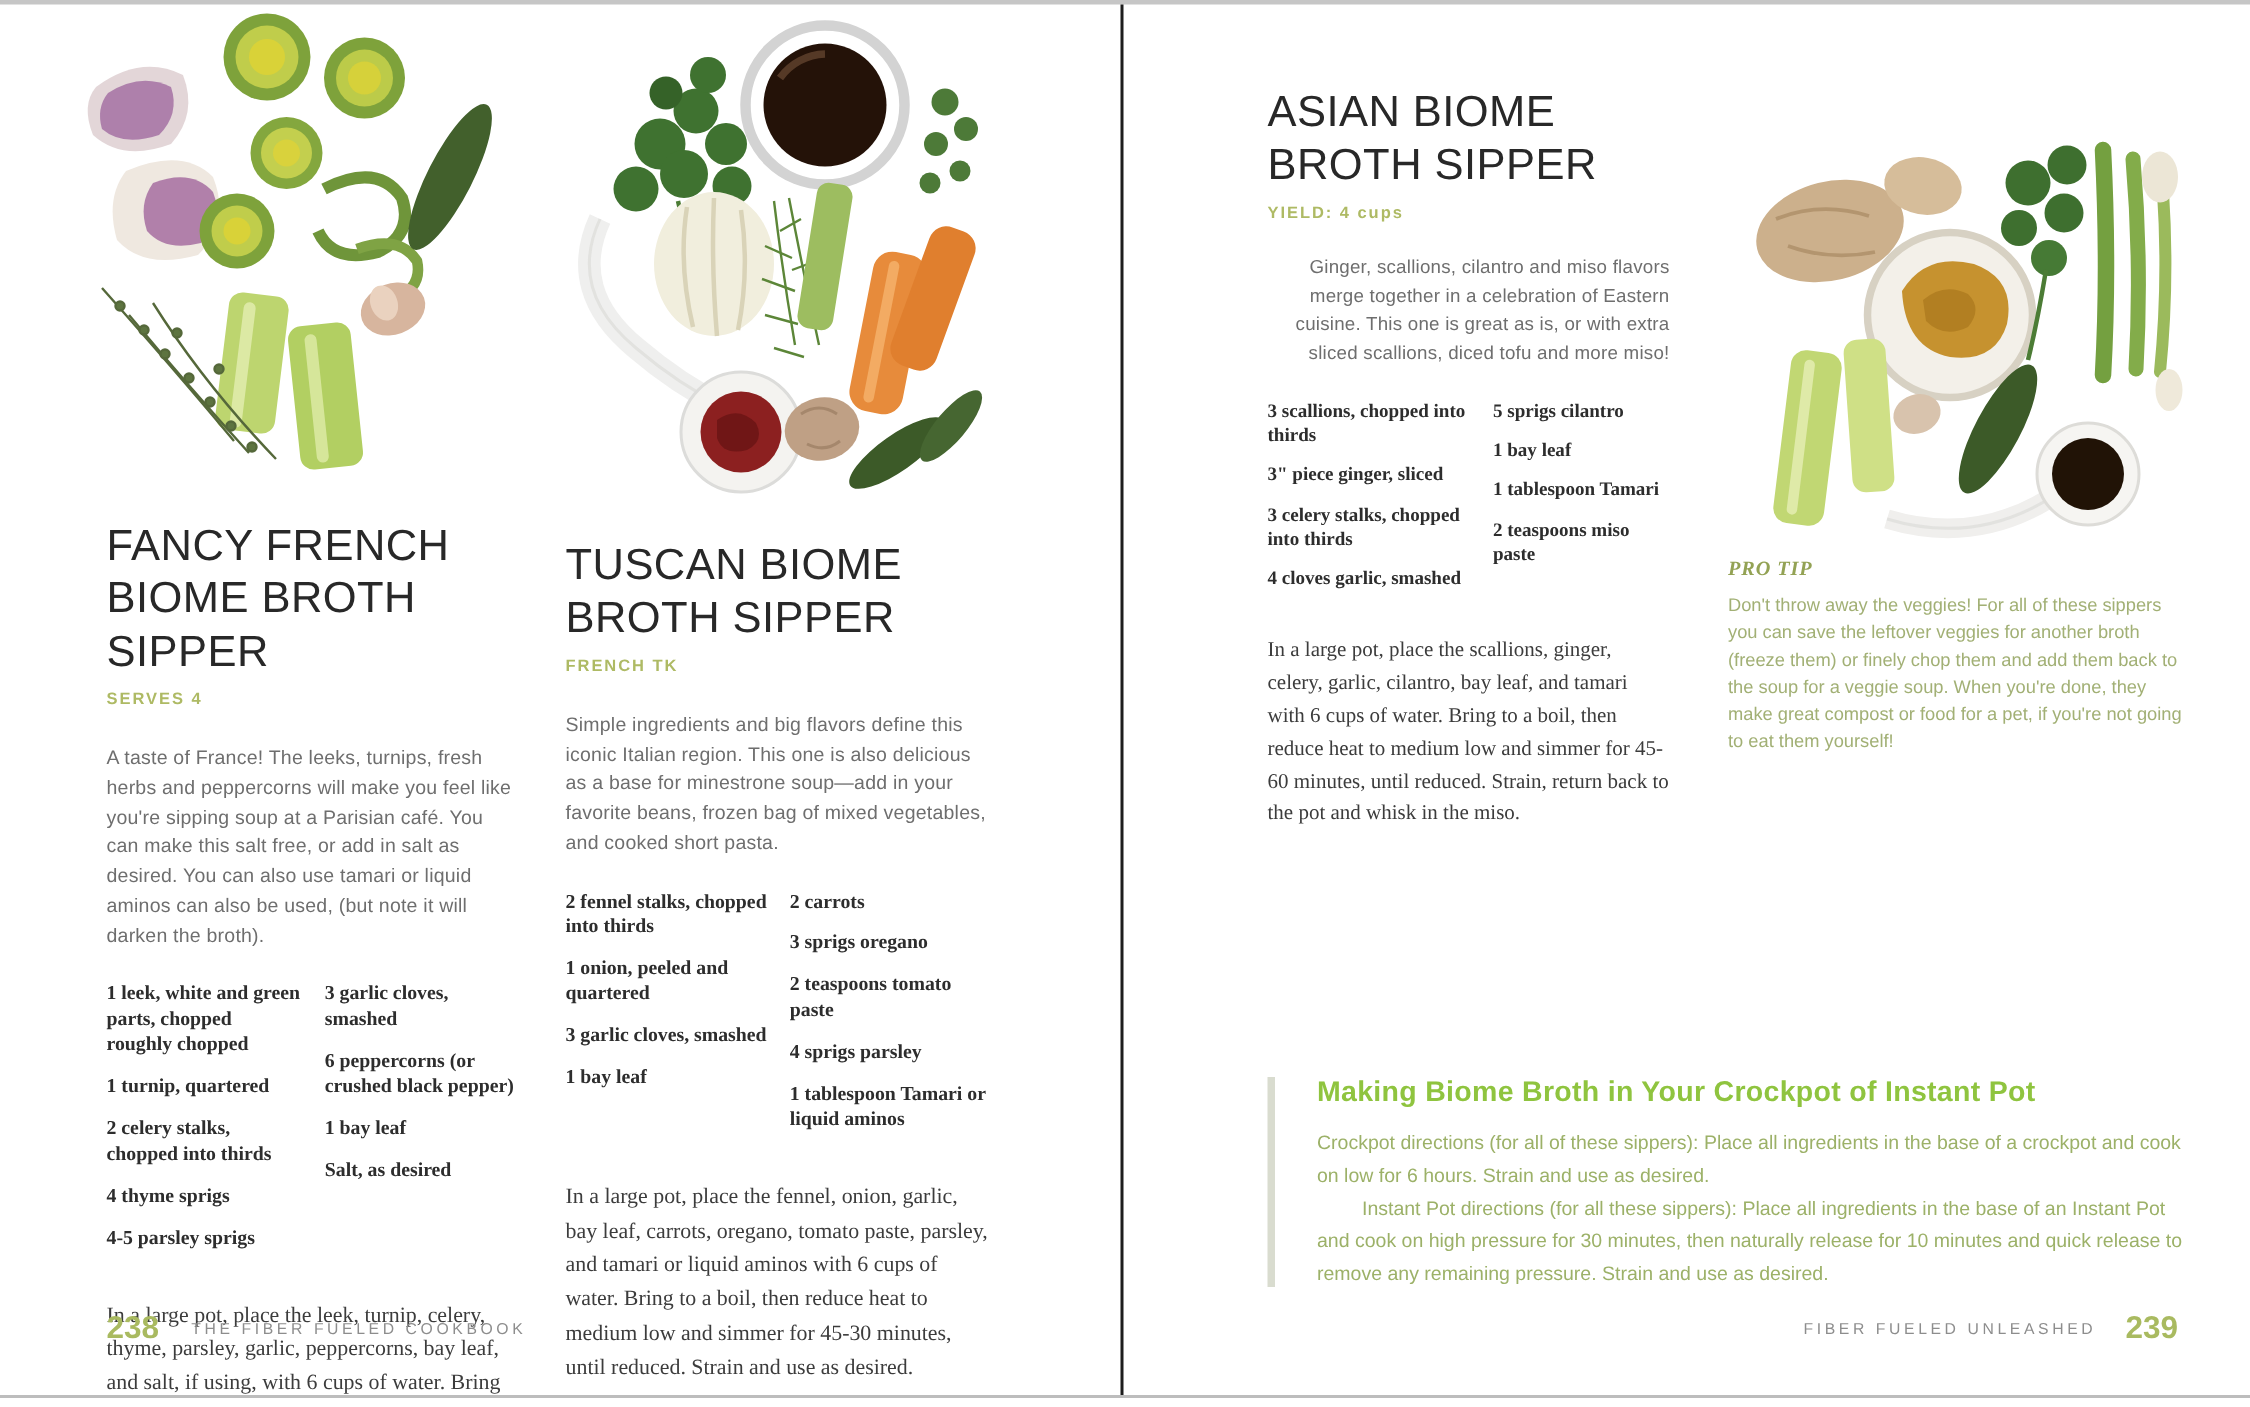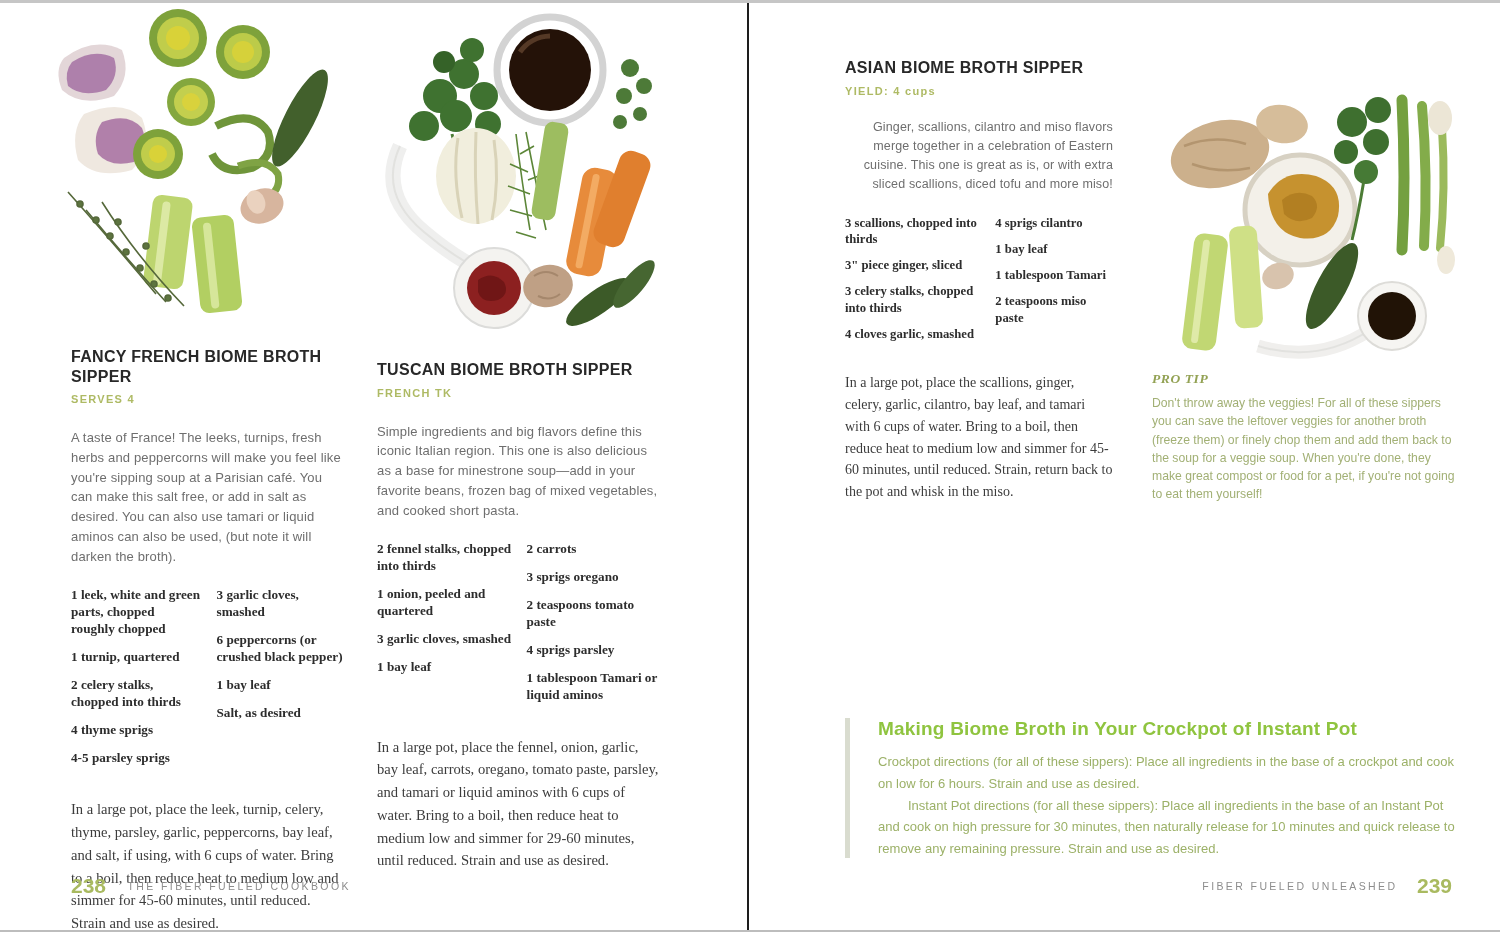--- a/index.html
+++ b/index.html
@@ -5,21 +5,21 @@
   * { margin:0; padding:0; box-sizing:border-box; }
   html,body { width:1500px; height:938px; background:#ffffff; overflow:hidden; position:relative;
               font-family:"Liberation Sans", sans-serif; }
   .edge-strip-top { position:absolute; left:0; top:0; width:1500px; height:3px; background:#c6c6c6; }
   .edge-strip-bottom { position:absolute; left:0; top:930px; width:1500px; height:2px; background:#bdbdbd; }
   .gutter { position:absolute; left:747px; top:3px; width:2px; height:927px; background:#1d1d1d; }
 
   .photo { position:absolute; }
 
   .col { position:absolute; }
-  .title { font-family:"Liberation Sans", sans-serif; font-weight:700; font-size:16px; line-height:1.22;
+  .title { font-family:"Liberation Sans", sans-serif; font-weight:400; font-size:29px; line-height:1.22;
            letter-spacing:.3px; color:#282828; }
   .yield { margin-top:7px; font-size:11px; font-weight:700; letter-spacing:1.3px; color:#aeba64; }
   .intro { margin-top:23px; font-size:13px; line-height:1.52; color:#6e6e6e; letter-spacing:.15px; }
   .ings  { margin-top:21px; display:flex; gap:15px; }
   .ingcol { flex:1; }
   .ing   { font-family:"Liberation Serif", serif; font-weight:700; font-size:13.2px; line-height:1.28;
            color:#2d2d2d; margin-bottom:11px; }
   .instr { margin-top:21px; font-family:"Liberation Serif", serif; font-size:14.6px; line-height:1.56;
            color:#3c3c3c; }
 
@@ -236,36 +236,36 @@
       <div class="ing">1 bay leaf</div>
     </div>
     <div class="ingcol">
       <div class="ing">2 carrots</div>
       <div class="ing">3 sprigs oregano</div>
       <div class="ing">2 teaspoons tomato paste</div>
       <div class="ing">4 sprigs parsley</div>
       <div class="ing">1 tablespoon Tamari or liquid aminos</div>
     </div>
   </div>
-  <div class="instr">In a large pot, place the fennel, onion, garlic, bay leaf, carrots, oregano, tomato paste, parsley, and tamari or liquid aminos with 6 cups of water. Bring to a boil, then reduce heat to medium low and simmer for 29-60 minutes, until reduced. Strain and use as desired.</div>
+  <div class="instr">In a large pot, place the fennel, onion, garlic, bay leaf, carrots, oregano, tomato paste, parsley, and tamari or liquid aminos with 6 cups of water. Bring to a boil, then reduce heat to medium low and simmer for 45-30 minutes, until reduced. Strain and use as desired.</div>
 </div>
 
 <div class="col small" style="left:845px; top:58px; width:268px;">
   <div class="title">ASIAN BIOME BROTH SIPPER</div>
   <div class="yield">YIELD: 4 cups</div>
   <div class="intro">Ginger, scallions, cilantro and miso flavors merge together in a celebration of Eastern cuisine. This one is great as is, or with extra sliced scallions, diced tofu and more miso!</div>
   <div class="ings">
     <div class="ingcol" style="flex:1.15">
       <div class="ing">3 scallions, chopped into thirds</div>
       <div class="ing">3" piece ginger, sliced</div>
       <div class="ing">3 celery stalks, chopped into thirds</div>
       <div class="ing">4 cloves garlic, smashed</div>
     </div>
     <div class="ingcol">
-      <div class="ing">4 sprigs cilantro</div>
+      <div class="ing">5 sprigs cilantro</div>
       <div class="ing">1 bay leaf</div>
       <div class="ing">1 tablespoon Tamari</div>
       <div class="ing">2 teaspoons miso paste</div>
     </div>
   </div>
   <div class="instr">In a large pot, place the scallions, ginger, celery, garlic, cilantro, bay leaf, and tamari with 6 cups of water. Bring to a boil, then reduce heat to medium low and simmer for 45-60 minutes, until reduced. Strain, return back to the pot and whisk in the miso.</div>
 </div>
 
 <div class="protip">
   <div class="protip-label">PRO TIP</div>

